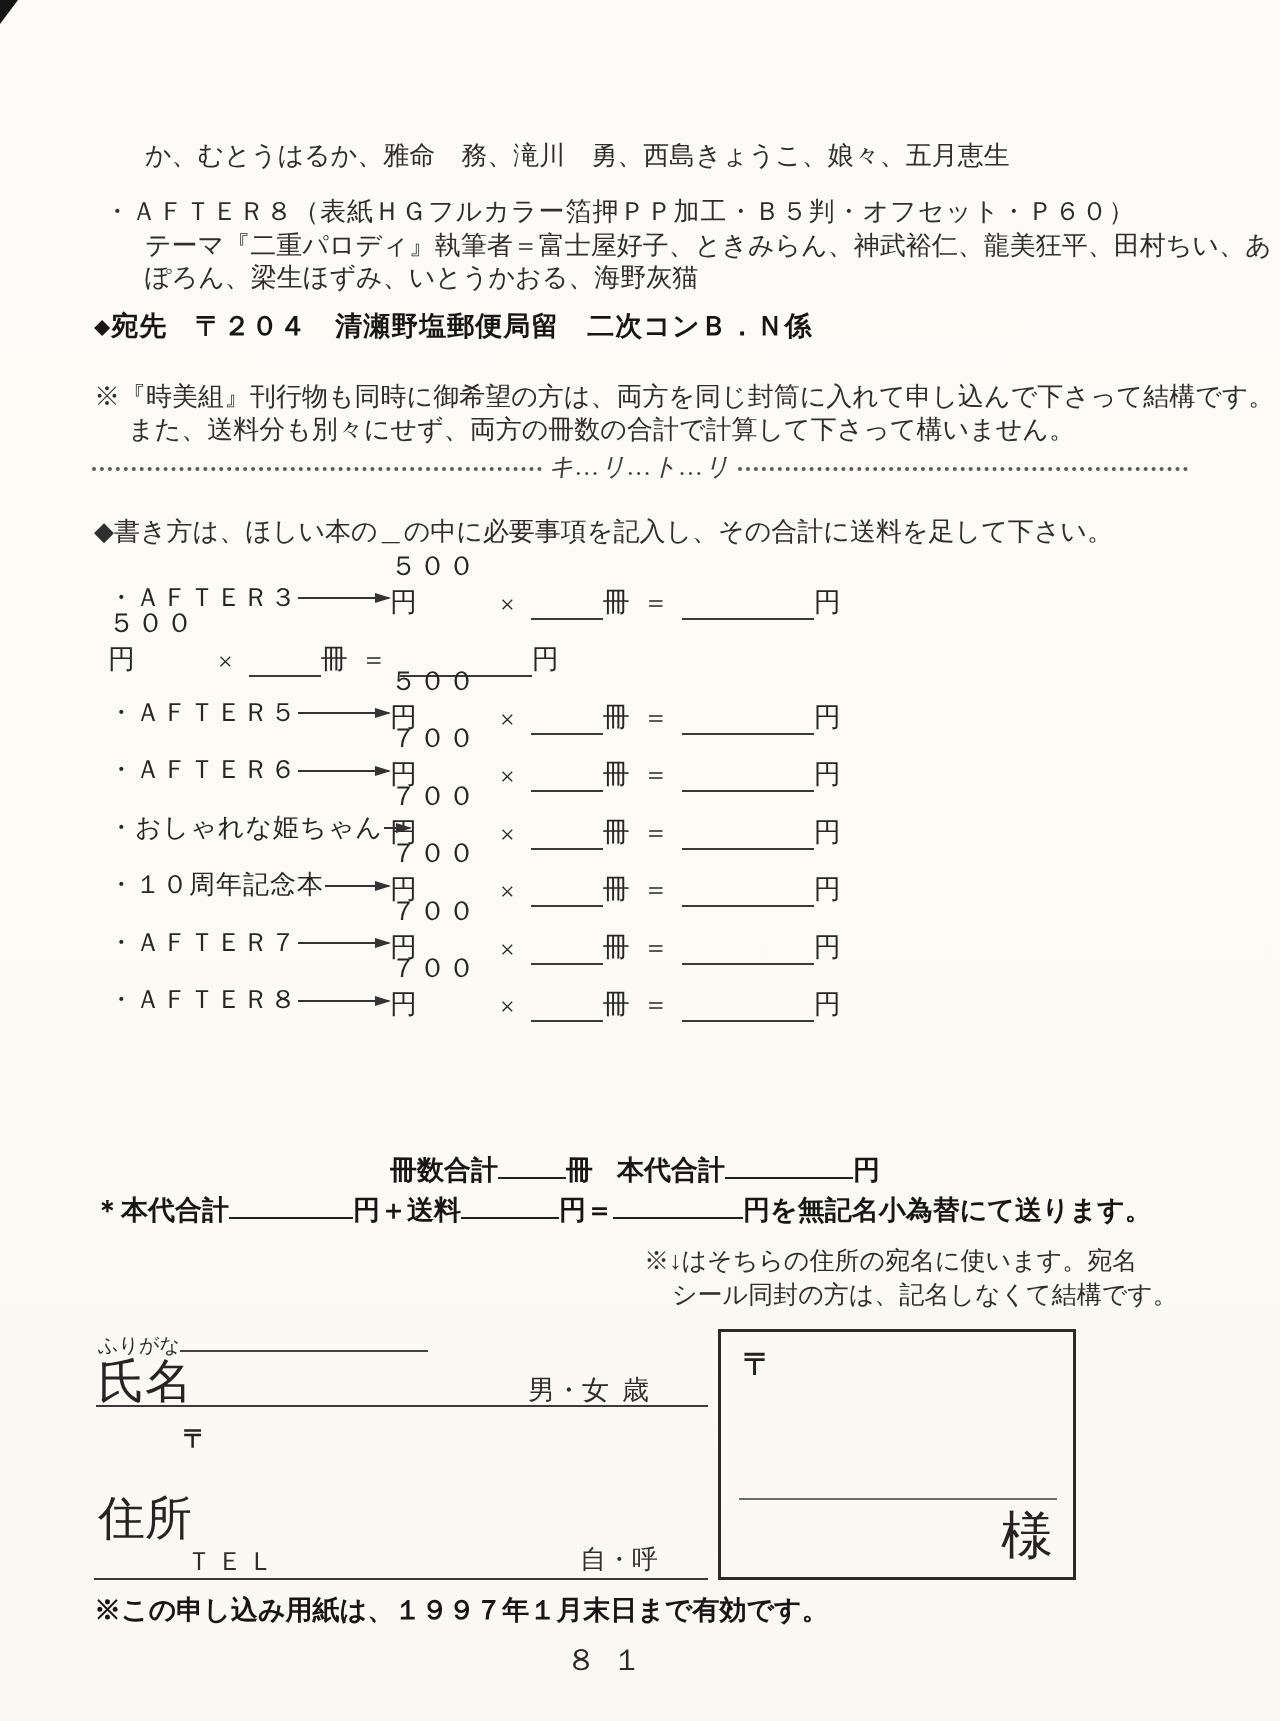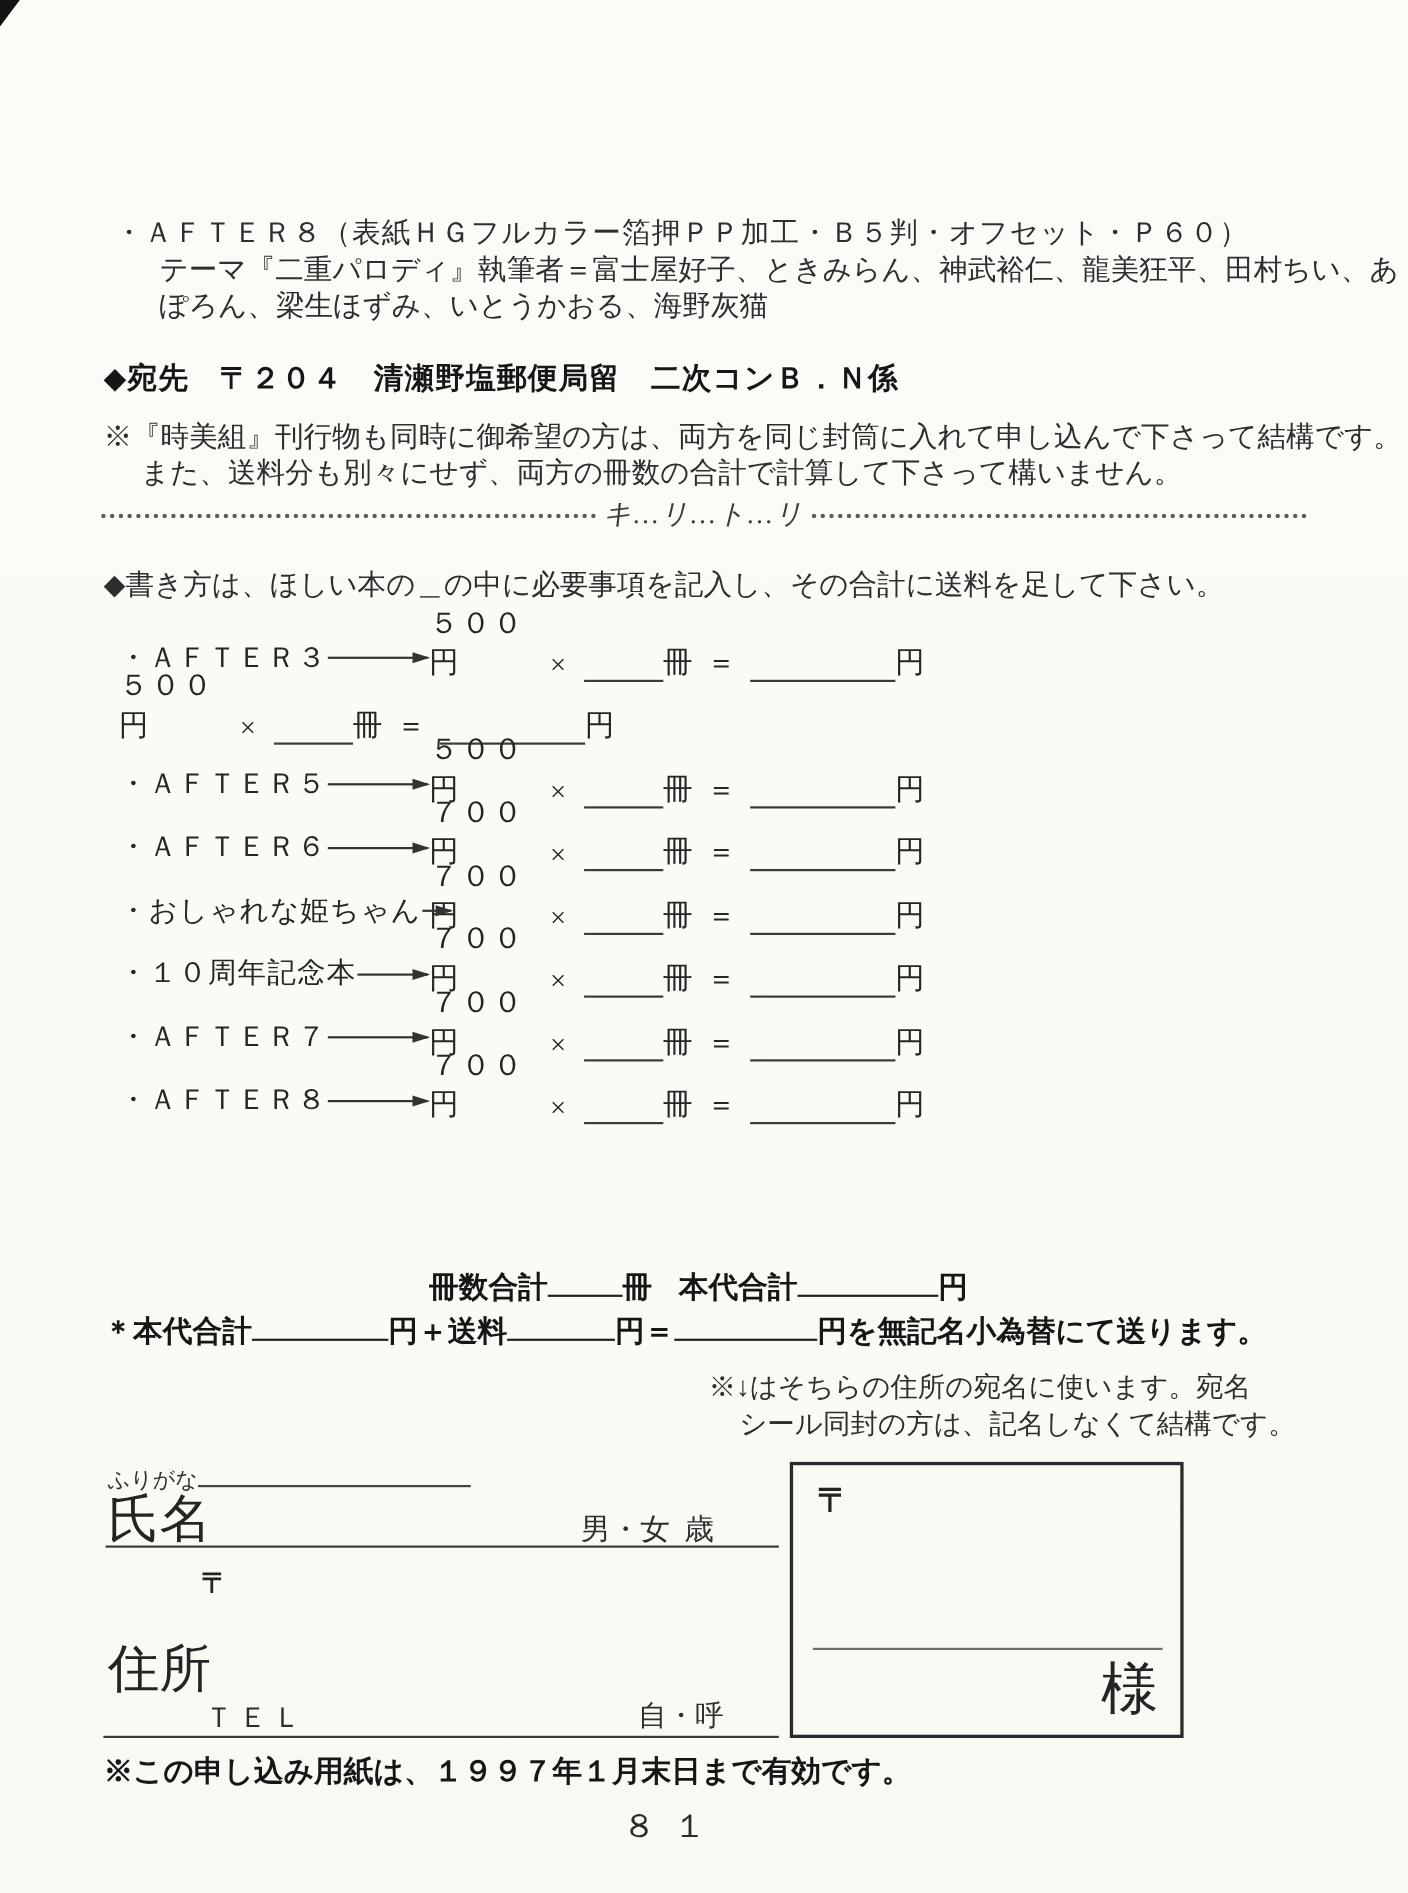--- a/index.html
+++ b/index.html
@@ -92,25 +92,26 @@
   .validity{position:absolute;left:94px;top:1594px;}
   .page-number{position:absolute;left:566px;top:1640px;font-size:30px;letter-spacing:16px;color:#2a2a2a;}
 </style>
 </head>
 <body>
 
 <div class="page">
 
   <div class="corner-artifact"></div>
 
+  <div class="txt fs26" style="left:145px;top:140px;">か、むとうはるか、雅命　務、滝川　勇、西島きょうこ、娘々、五月恵生</div>
   <div class="txt fs26" style="left:104px;top:196px;letter-spacing:1px;">・ＡＦＴＥＲ８（表紙ＨＧフルカラー箔押ＰＰ加工・Ｂ５判・オフセット・Ｐ６０）</div>
   <div class="txt fs26" style="left:145px;top:262px;">ぽろん、梁生ほずみ、いとうかおる、海野灰猫</div>
   <div class="txt fs26" style="left:145px;top:230px;">テーマ『二重パロディ』執筆者＝富士屋好子、ときみらん、神武裕仁、龍美狂平、田村ちい、あ</div>
 
-  <div class="txt fs27 bold" style="left:94px;top:328px;letter-spacing:1px;">◆宛先　〒２０４　清瀬野塩郵便局留　二次コンＢ．Ｎ係</div>
+  <div class="txt fs27 bold" style="left:94px;top:312px;letter-spacing:1px;font-family:Liberation Mono, monospace;">◆宛先　〒２０４　清瀬野塩郵便局留　二次コンＢ．Ｎ係</div>
 
   <div class="txt fs26" style="left:94px;top:381px;">※『時美組』刊行物も同時に御希望の方は、両方を同じ封筒に入れて申し込んで下さって結構です。</div>
   <div class="txt fs26" style="left:128px;top:414px;">また、送料分も別々にせず、両方の冊数の合計で計算して下さって構いません。</div>
 
   <div class="cut-line">
     <div class="cut-dots"></div>
     <div class="cut-label">キ…リ…ト…リ</div>
     <div class="cut-dots"></div>
   </div>
 

